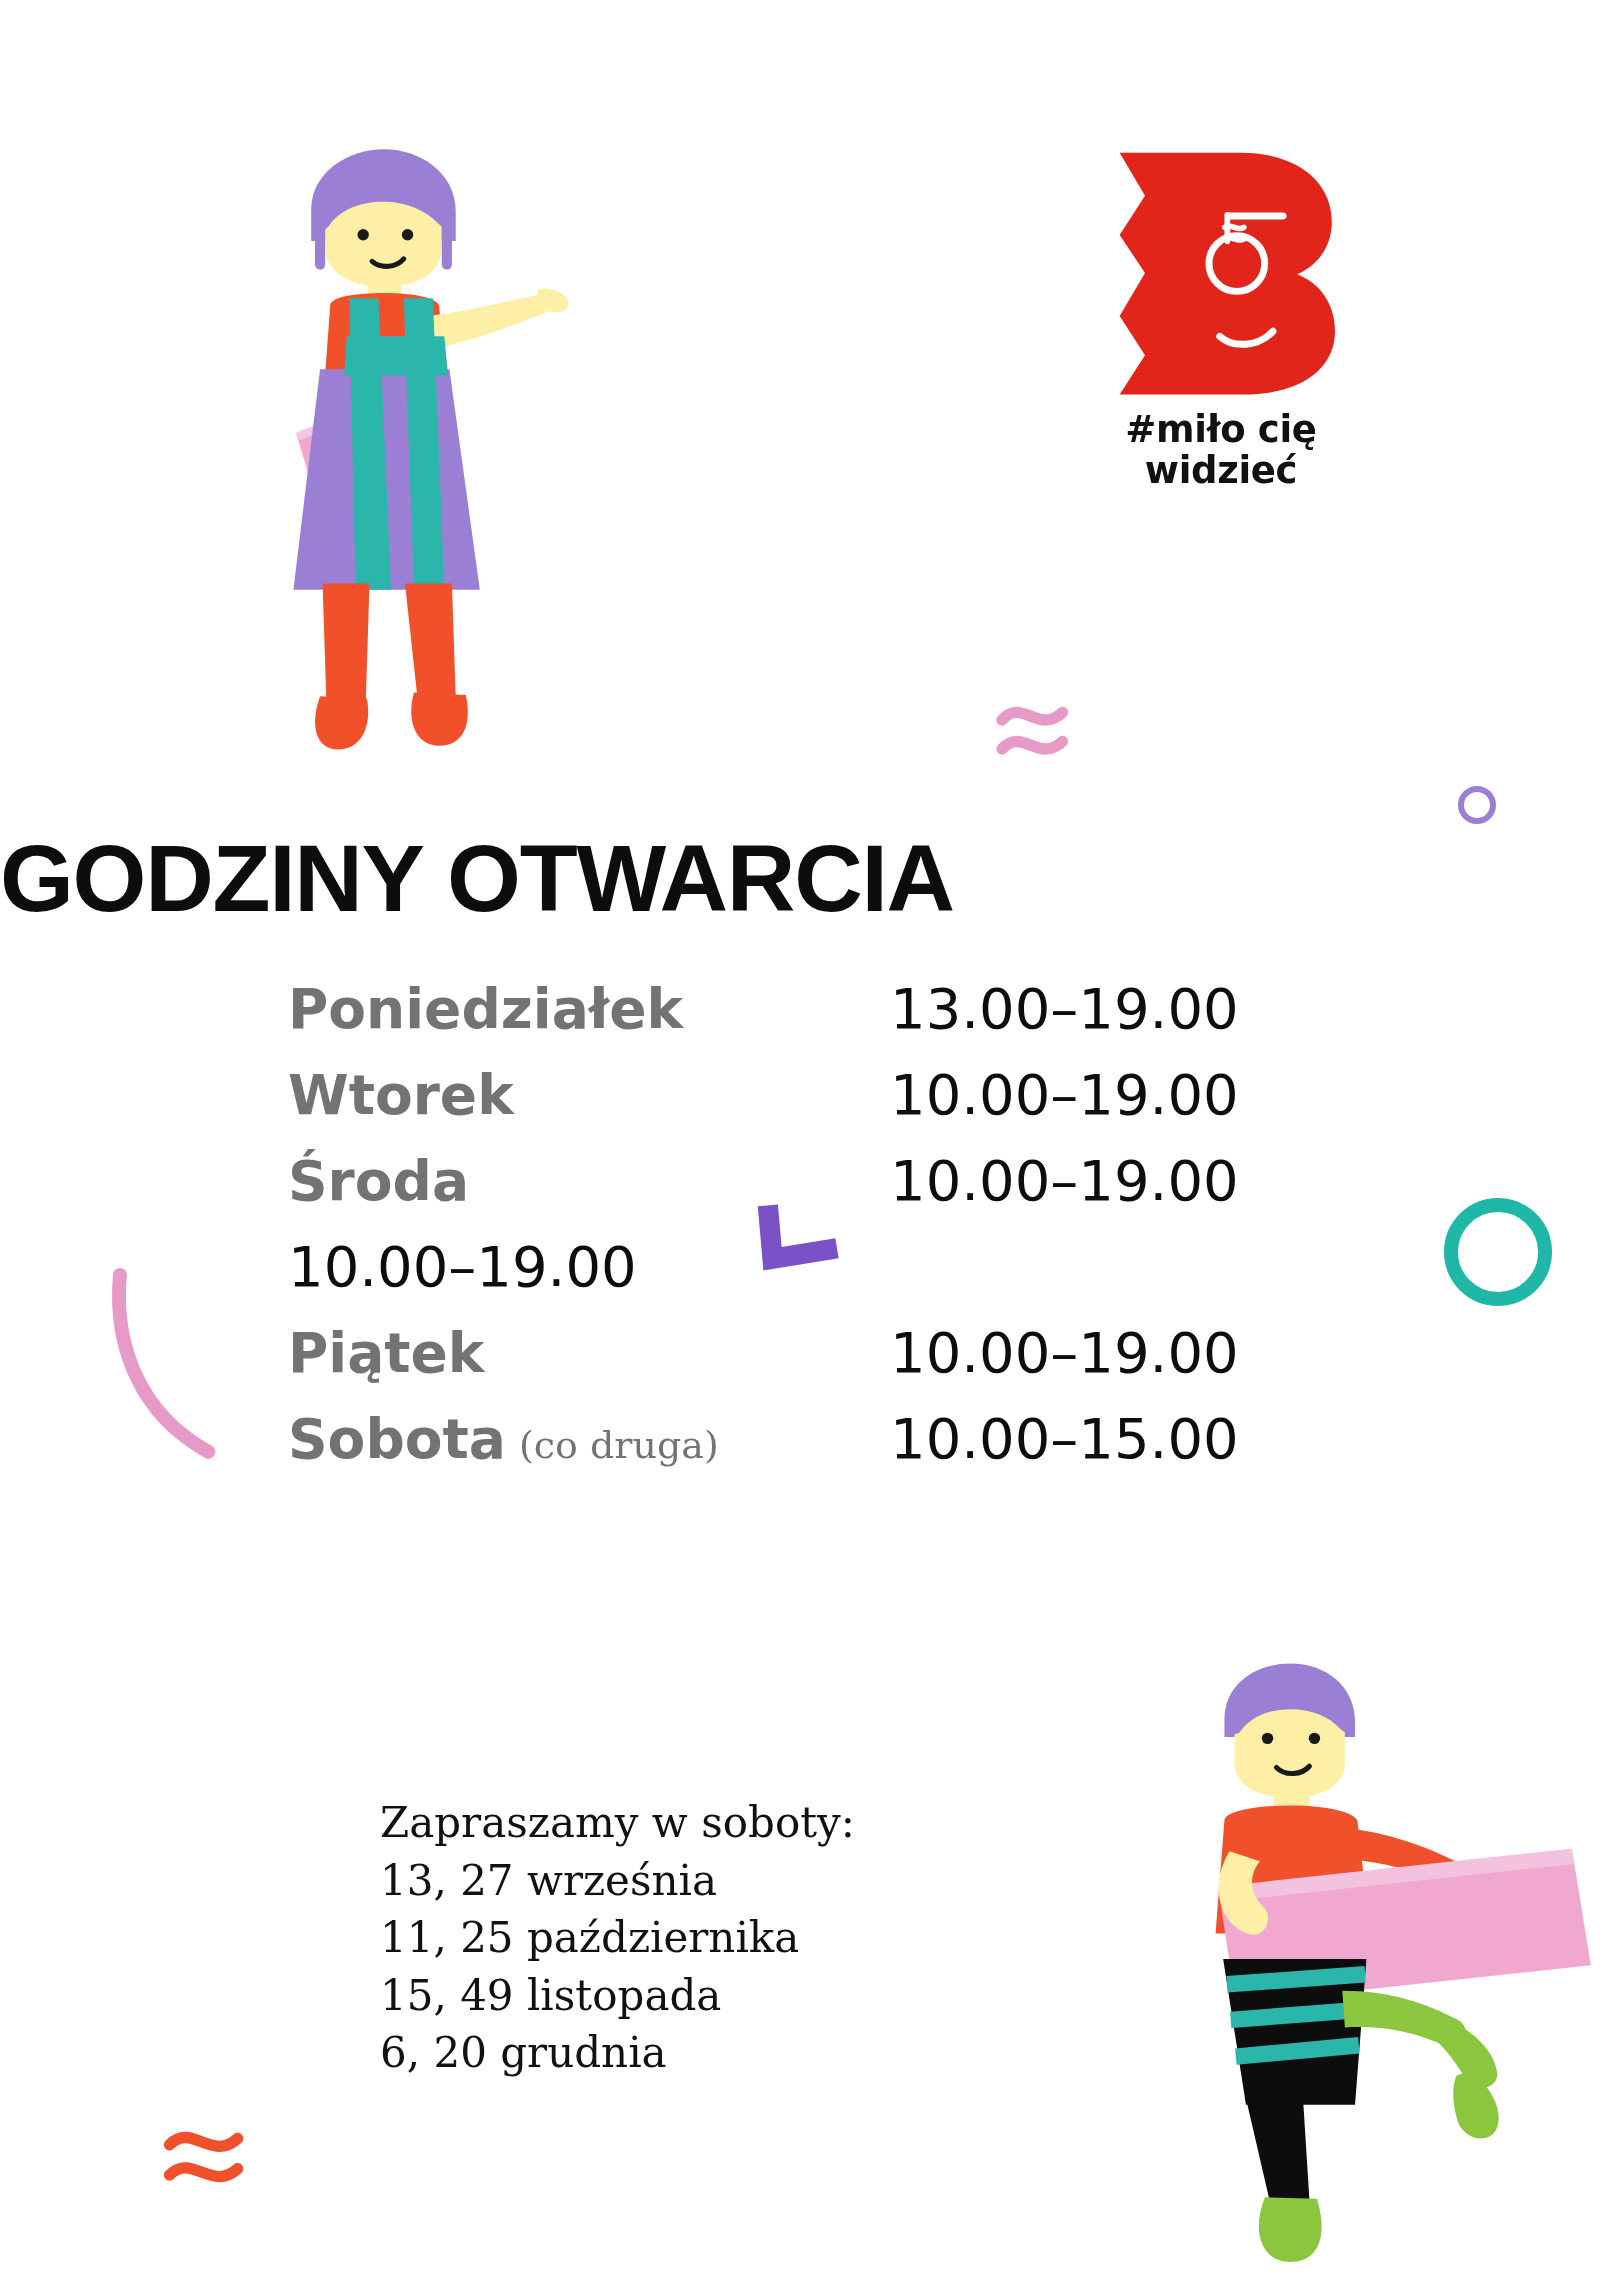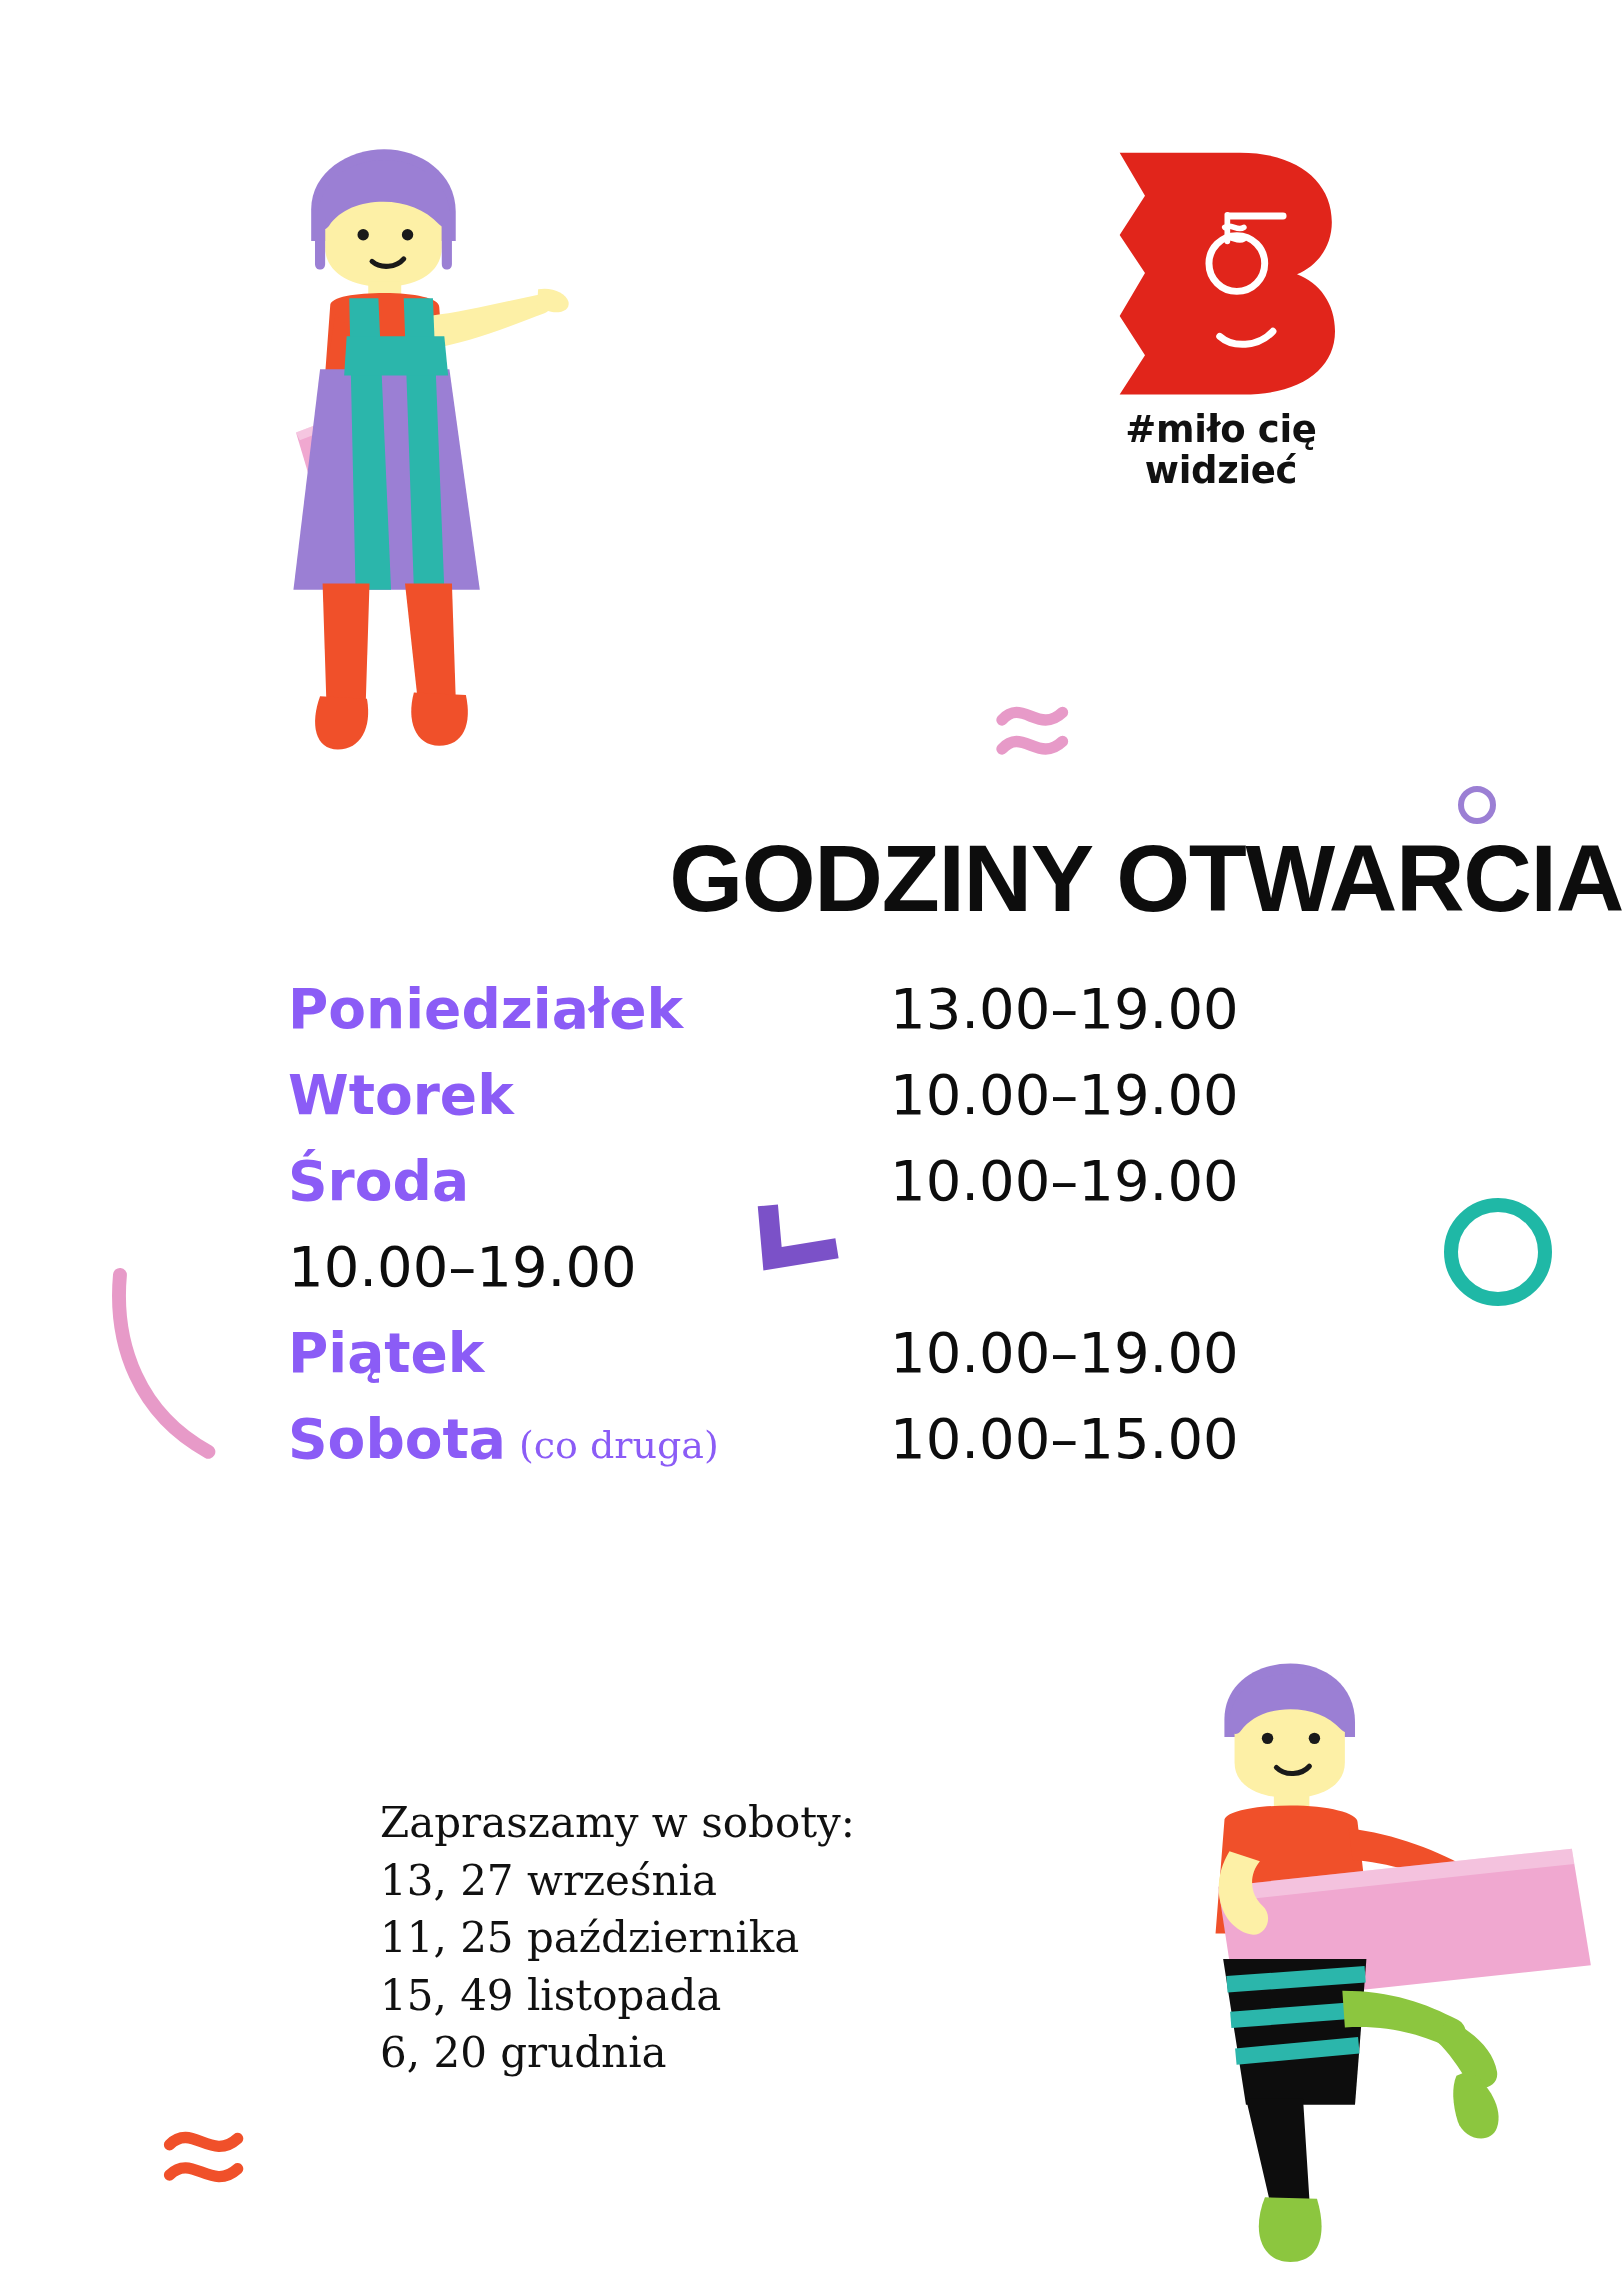--- a/index.html
+++ b/index.html
@@ -69,21 +69,21 @@
 
   
   .girl { position: absolute; left: 254px; top: 146px; width: 406px; height: 672px; }
   .boy  { position: absolute; left: 1185px; top: 1661px; width: 444px; height: 634px; }
 
   
   .headline {
     position: absolute;
     left: 0; right: 0;
     top: 824px;
-    text-align: right;
+    text-align: left;
     font-family: "Liberation Sans", sans-serif;
     font-weight: 700;
     font-size: 95px;
     letter-spacing: -1.3px;
     color: #0d0d0d;
   }
 
   
   .hours {
     position: absolute;
@@ -94,21 +94,21 @@
   .hours-row {
     display: flex;
     align-items: baseline;
     height: 86px;
   }
   .hours-day {
     width: 602px;
     font-family: "DejaVu Sans", sans-serif;
     font-weight: 700;
     font-size: 55px;
-    color: #8b5cf6;
+    color: #737373;
     white-space: nowrap;
   }
   .hours-day .note {
     font-family: "DejaVu Serif", serif;
     font-weight: 400;
     font-size: 38px;
     margin-left: 13px;
   }
   .hours-time {
     font-family: "DejaVu Sans", sans-serif;

